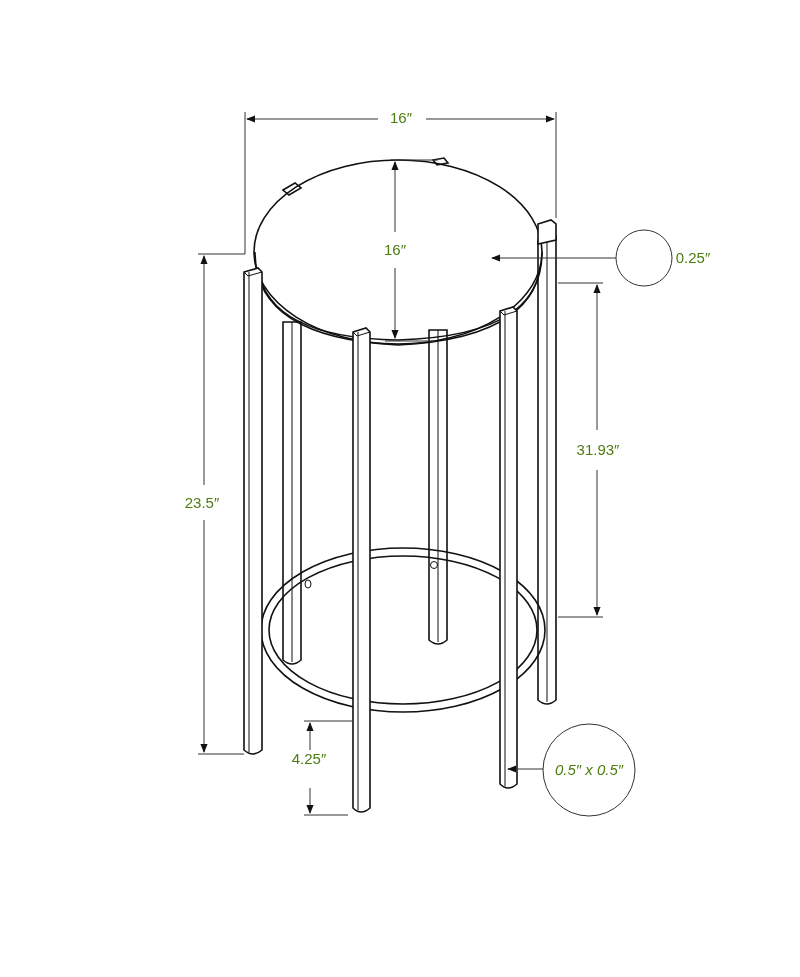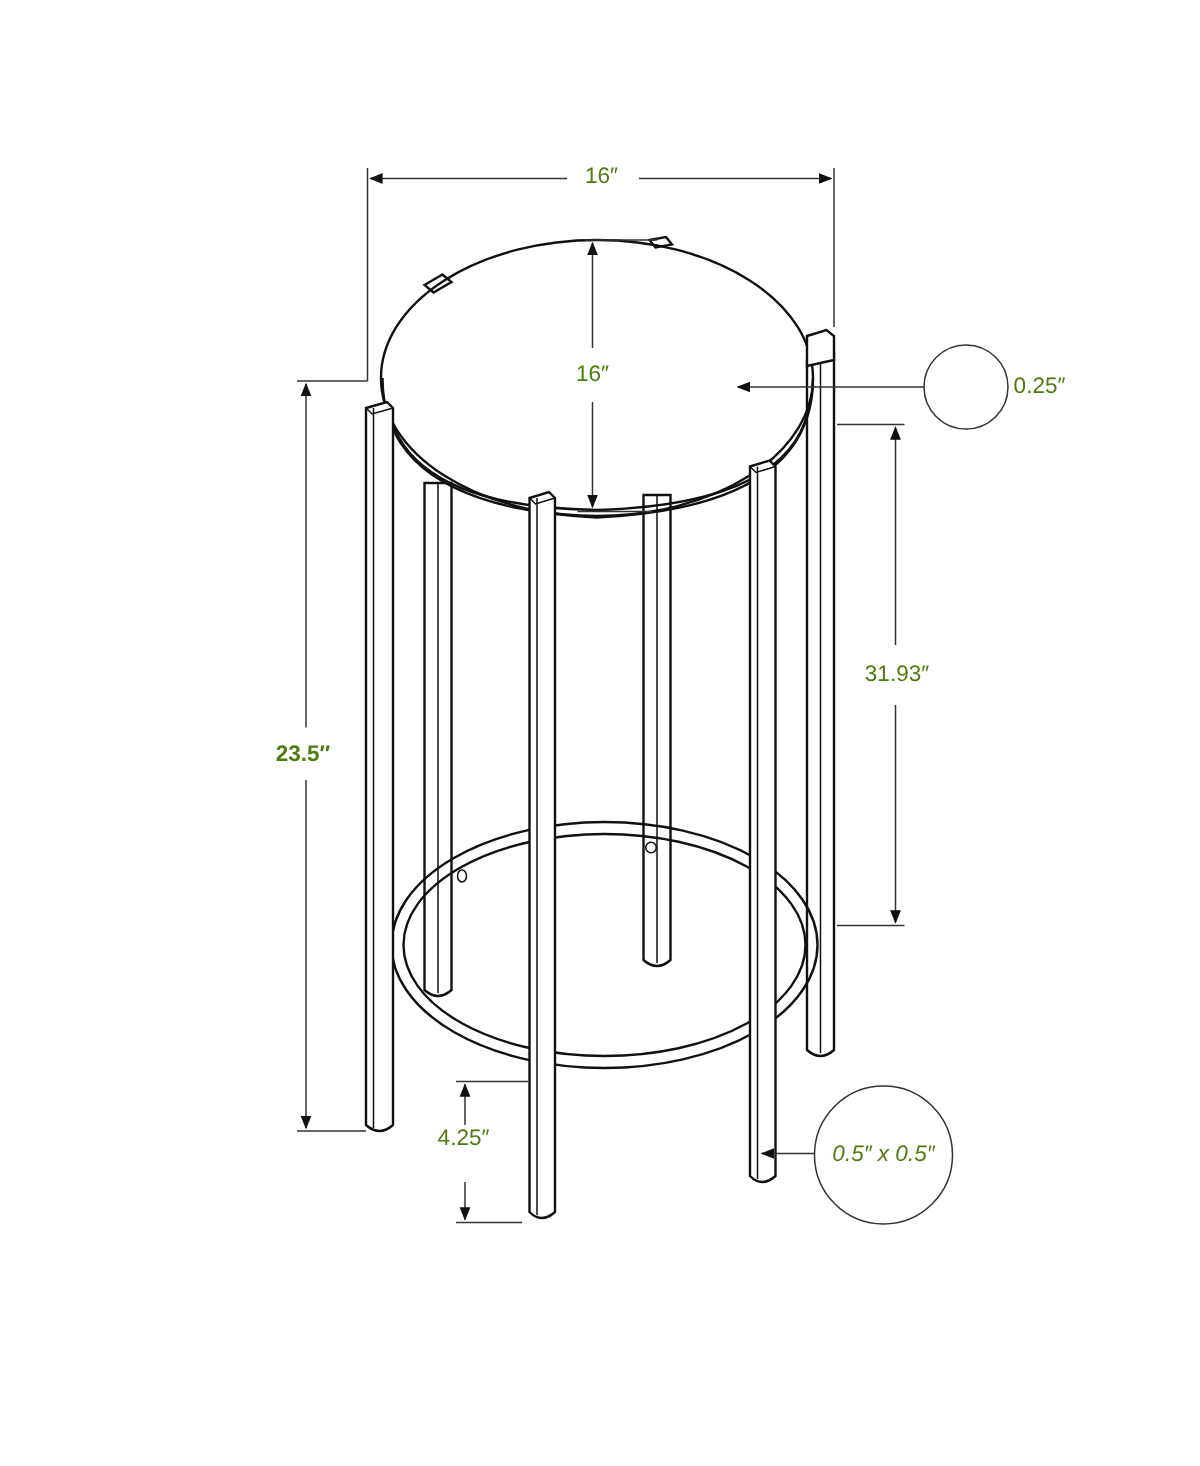--- a/index.html
+++ b/index.html
@@ -123,15 +123,15 @@
   <g>
     <line class="dim" x1="543" y1="769" x2="508" y2="769" marker-end="url(#ah)"></line>
     <circle class="dim" cx="589" cy="770" r="46"></circle>
   </g>
 </svg>
 
 <span class="lbl" style="left:401px; top:118px;">16″</span>
 <span class="lbl" style="left:395px; top:250px;">16″</span>
 <span class="lbl nobg" style="left:645px; top:258px;margin-left:48px;">0.25″</span>
 <span class="lbl" style="left:598px; top:450px;">31.93″</span>
-<span class="lbl" style="left:202px; top:503px;font-weight:bold;">23.5″</span>
+<span class="lbl" style="left:202px; top:503px;">23.5″</span>
 <span class="lbl" style="left:309px; top:759px;">4.25″</span>
 <span class="lbl nobg" style="left:589px; top:770px;font-style:italic;">0.5″ x 0.5″</span>
 
 </body></html>

